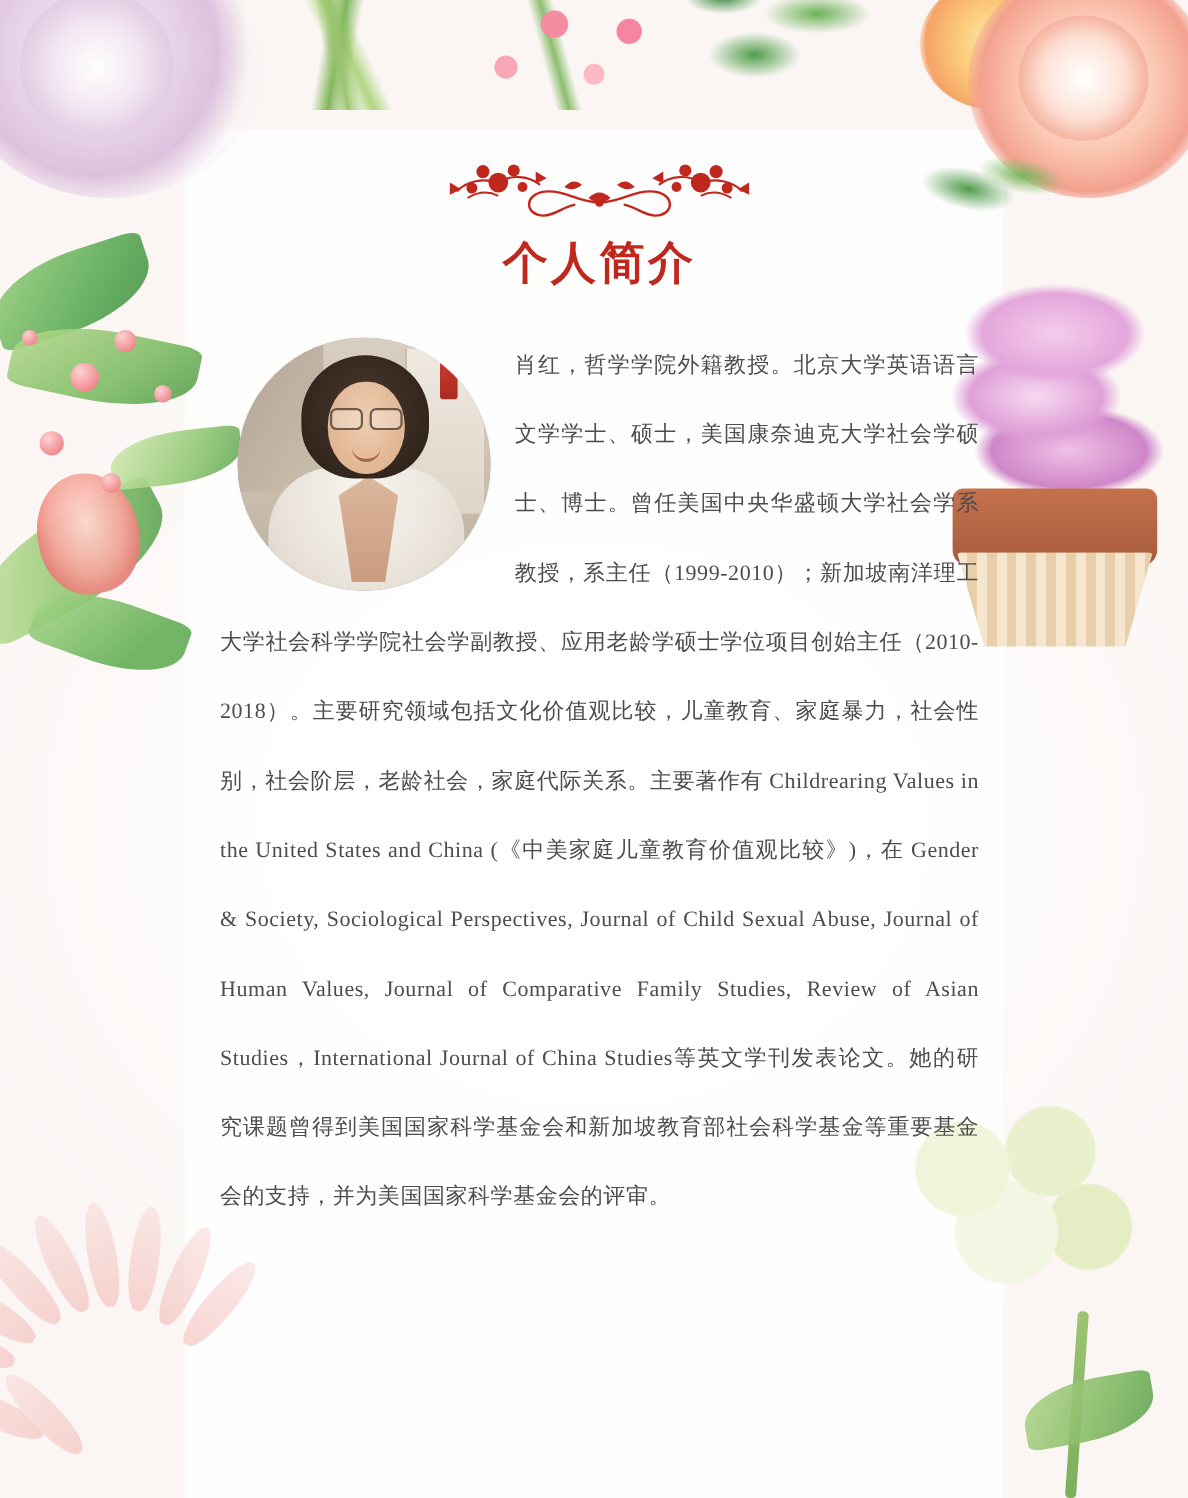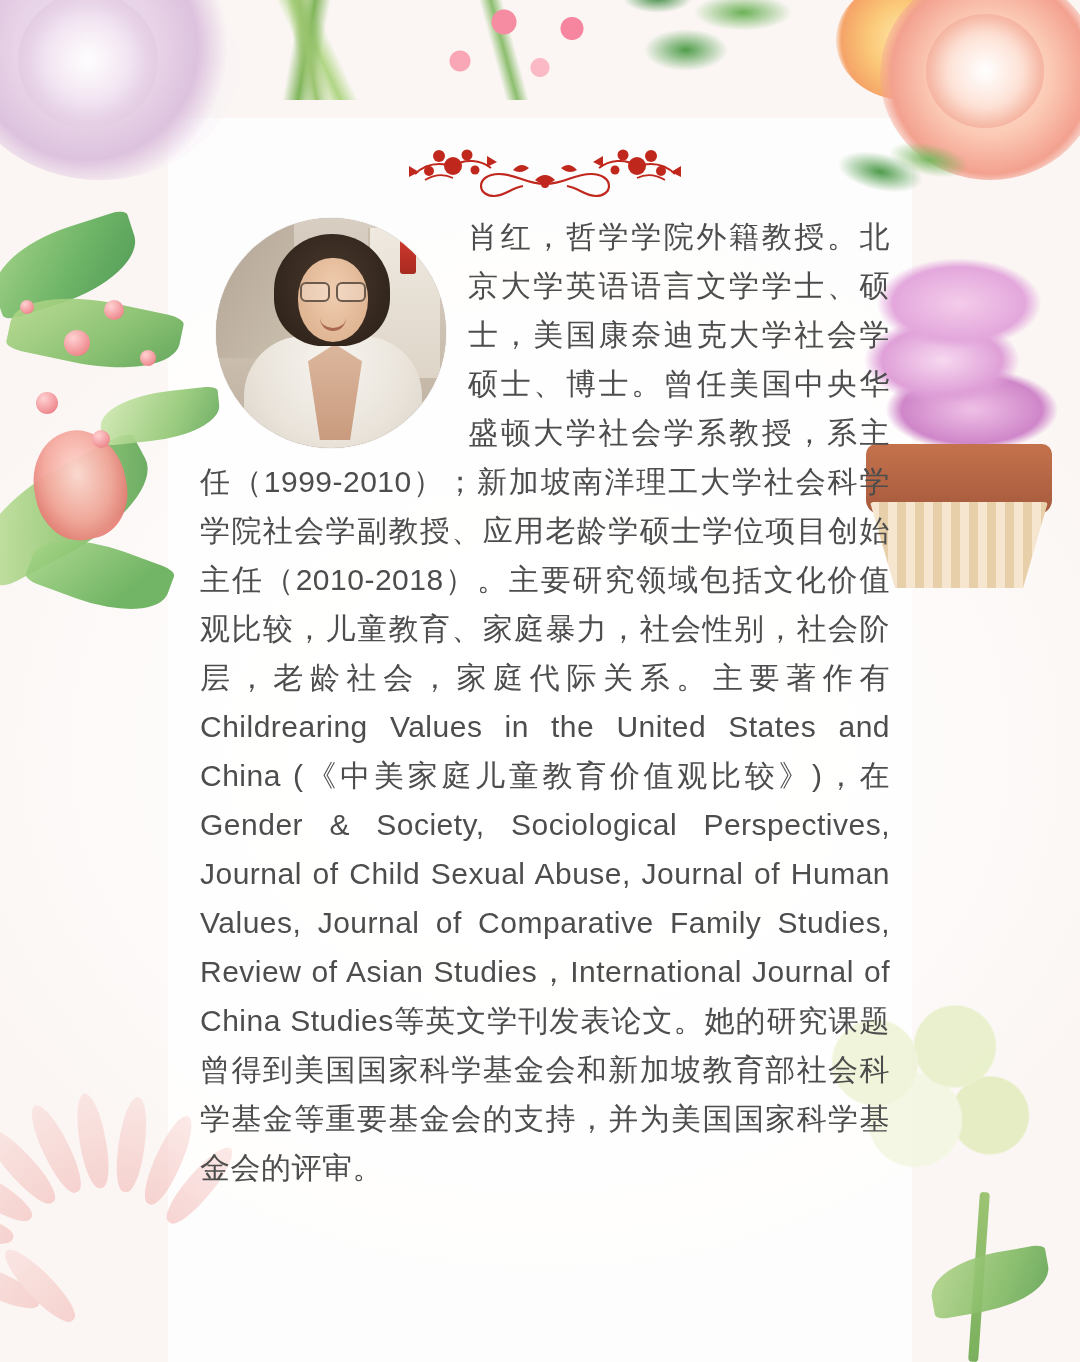--- a/index.html
+++ b/index.html
@@ -214,27 +214,27 @@
     text-align: center;
     color: #c0271d;
     font-size: 41px;
     font-weight: 700;
     letter-spacing: 3px;
     margin: 0 0 34px 0;
     font-family: "DejaVu Sans", "Liberation Sans", sans-serif;
   }
 
   .bio {
-    font-size: 30px;
-    line-height: 49px;
+    font-size: 20px;
+    line-height: 63px;
     color: #4d4d4d;
     text-align: justify;
     text-justify: inter-character;
     letter-spacing: 0.5px;
-    font-family: Liberation Sans, sans-serif;
+    font-family: Liberation Serif, serif;
   }
 
   .portrait {
     float: left;
     width: 230px;
     height: 230px;
     margin: 6px 22px 8px 16px;
     border-radius: 50%;
     overflow: hidden;
     position: relative;
@@ -383,20 +383,21 @@
               <path d="M92 16 l10 6 -10 5z"></path>
           </g>
 
           <path d="M140 40 q10 -10 20 0 q-10 8 -20 0z"></path>
           <path d="M118 30 q8 -9 16 -2 q-8 7 -16 2z"></path>
           <path d="M182 30 q-8 -9 -16 -2 q8 7 16 2z"></path>
         </g>
       </svg>
     </div>
 
+    <h1 class="title">个人简介</h1>
 
     <div class="bio">
       <div class="portrait">
         <div class="room"></div>
         <div class="wall-shadow"></div>
         <div class="door"></div>
         <div class="badge"></div>
         <div class="body"></div>
         <div class="inner-top"></div>
         <div class="hair"></div>

